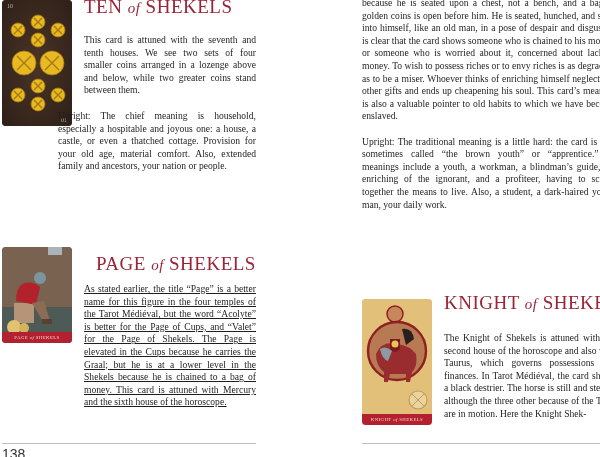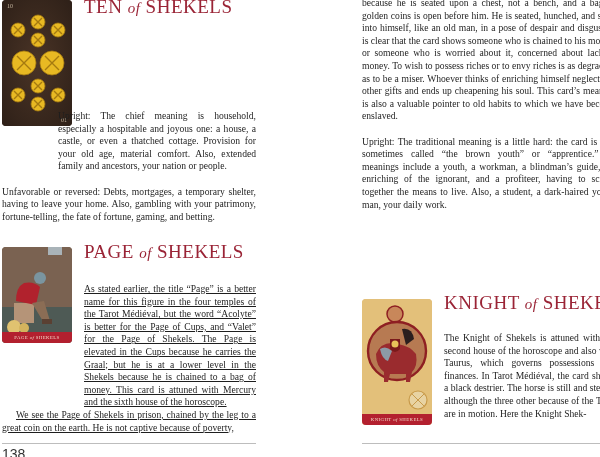--- a/index.html
+++ b/index.html
@@ -66,25 +66,27 @@
     <span style="position:absolute; left:5px; top:3px; font-size:6px; color:#c9b9a3;">10</span>
     <span style="position:absolute; right:5px; bottom:3px; font-size:6px; color:#c9b9a3;">01</span>
   </div>
 
   <h2 class="heading" style="left:84px; top:-4px; margin:0;">
     <span>TEN</span>
     <span class="of">of</span>
     <span>SHEKELS</span>
   </h2>
 
+  <div class="text" style="left:84px; top:34px; width:172px;">
+    <p>This card is attuned with the seventh and tenth houses. We see two sets of four smaller coins arranged in a lozenge above and below, while two greater coins stand between them.</p>
+  </div>
 
   <div class="text" style="left:2px; top:110px; width:254px;">
     <p style="margin-left:56px; text-indent:0;">Upright: The chief meaning is household, especially a hospitable and joyous one: a house, a castle, or even a thatched cottage. Provision for your old age, material comfort. Also, extended family and ancestors, your nation or people.</p>
     <div class="gap"></div>
-    <p>Unfavorable or reversed: Debts, mortgages, a temporary shelter, having to leave your home. Also, gambling with your patrimony, fortune-telling, the fate of fortune, gaming, and betting.</p>
   </div>
 
   <div class="card" style="left:2px; top:247px; width:70px; height:96px; background:#6b5545;">
     <svg width="70" height="96" viewBox="0 0 70 96">
       <rect width="70" height="96" fill="#7a6251"></rect>
       <rect x="0" y="60" width="70" height="25" fill="#4e5a55"></rect>
       <path d="M46 0 h14 v8 h-14z" fill="#a9b3b8"></path>
       <rect x="12" y="56" width="20" height="20" fill="#b59478"></rect>
       <path d="M22 36 q-8 4 -8 18 l20 4 l4 -18 q-6 -6 -16 -4z" fill="#b1222d"></path>
       <circle cx="38" cy="31" r="6" fill="#7a95a0"></circle>
@@ -93,29 +95,28 @@
       <circle cx="12" cy="80" r="7" fill="#e0c270"></circle>
       <circle cx="22" cy="81" r="5" fill="#d3b35e"></circle>
     </svg>
     <div class="card-label">
       <span>PAGE</span>
       <i>of</i>
       <span>SHEKELS</span>
     </div>
   </div>
 
-  <h2 class="heading" style="left:84px; top:241px; margin:0;">
+  <h2 class="heading" style="left:84px; top:241px; margin:12px;">
     <span>PAGE</span>
     <span class="of">of</span>
     <span>SHEKELS</span>
   </h2>
 
   <div class="text" style="left:2px; top:283px; width:254px;text-decoration:underline;">
     <p style="margin-left:82px;">As stated earlier, the title “Page” is a better name for this figure in the four temples of the Tarot Médiéval, but the word “Acolyte” is better for the Page of Cups, and “Valet” for the Page of Shekels. The Page is elevated in the Cups because he carries the Graal; but he is at a lower level in the Shekels because he is chained to a bag of money. This card is attuned with Mercury and the sixth house of the horoscope.</p>
-    <p class="indent">We see the Page of Shekels in prison, chained by the leg to a great coin on the earth. He is not captive because of poverty,</p>
   </div>
 
   <div class="rule" style="left:2px; top:443px; width:254px;"></div>
   <div class="pageno" style="left:2px; top:446px; width:254px;">138</div>
 </div>
 
 <div class="page right">
 
   <div class="text" style="left:46px; top:-3px; width:254px;">
     <p>because he is seated upon a chest, not a bench, and a bag of golden coins is open before him. He is seated, hunched, and sunk into himself, like an old man, in a pose of despair and disgust. It is clear that the card shows someone who is chained to his money, or someone who is worried about it, concerned about lack of money. To wish to possess riches or to envy riches is as degrading as to be a miser. Whoever thinks of enriching himself neglects all other gifts and ends up cheapening his soul. This card’s meaning is also a valuable pointer to old habits to which we have become enslaved.</p>

